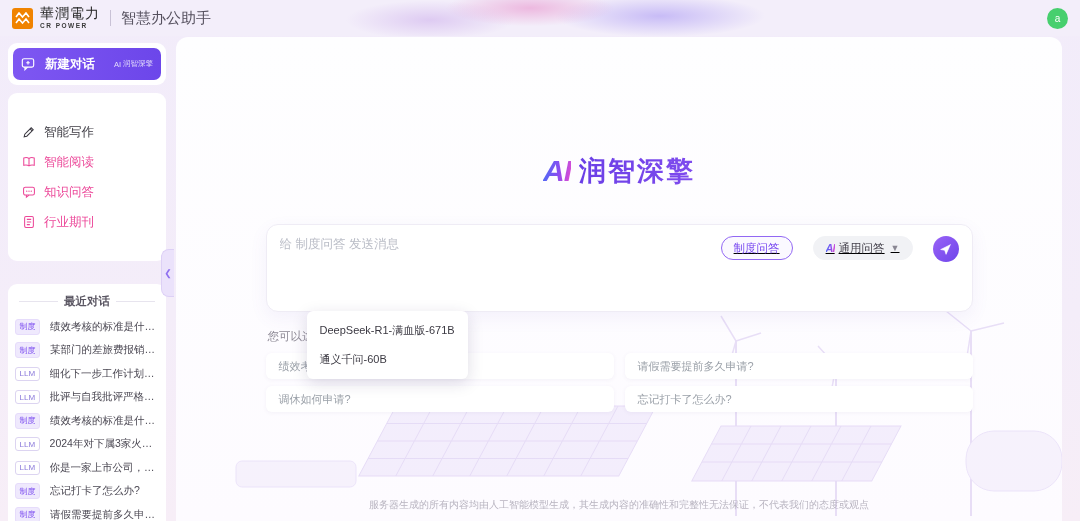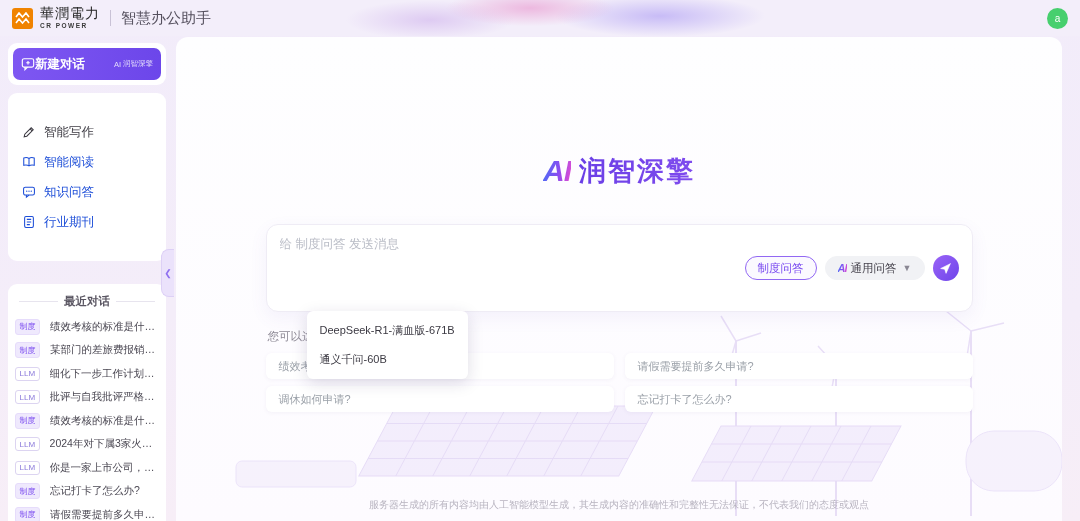--- a/index.html
+++ b/index.html
@@ -28,27 +28,27 @@
   .avatar { position:absolute; right:12px; top:8px; width:21px; height:21px;
     border-radius:50%; background:#47cf6e; color:#fff; font-size:10px;
     display:flex; align-items:center; justify-content:center; }
 
   
   .sidebar { position:absolute; top:36px; left:0; width:172px; bottom:0;
     padding:7px 6px 0 8px; display:flex; flex-direction:column; }
   .card { background:#fff; border-radius:9px; }
   .newchat-card { padding:5px; }
   .newchat-btn { height:32px; border-radius:7px; border:none; cursor:pointer;
-    width:100%; display:flex; align-items:center; padding:0 8px; gap:0;
+    width:100%; display:flex; align-items:center; padding:0 8px; gap:10px;
     background:linear-gradient(90deg,#7e57f2,#6c46ea); color:#fff; }
   .newchat-label { font-size:12.5px; font-weight:bold; }
   .newchat-badge { margin-left:auto; font-size:7.5px; opacity:.8; display:flex; align-items:center; gap:2px; }
   .menu-card { margin-top:8px; padding:24px 0; }
   .menu-item { height:30px; display:flex; align-items:center; gap:8px;
-    padding:0 14px; font-size:12.5px; color:#1d4ed8; cursor:pointer; }
+    padding:0 14px; font-size:12.5px; color:#ec4899; cursor:pointer; }
   .menu-item.active { color:#3c3a42; }
   .menu-item svg { flex:0 0 auto; }
   .recent-card { margin-top:23px; flex:1; padding:10px 7px; border-radius:9px 9px 0 0; overflow:hidden; }
   .recent-head { display:flex; align-items:center; gap:6px; margin:0 4px 6px 4px; }
   .recent-head .line { flex:1; height:1px; background:#e7e4ee; }
   .recent-title { font-size:11.5px; font-weight:bold; color:#5a5662; }
   .recent-item { display:flex; align-items:center; gap:10px; height:23.5px; cursor:pointer; }
   .tag { flex:0 0 auto; font-size:8px; padding:1.5px 3.5px; border-radius:3px;
     background:#efe9fd; color:#7c4df0; border:1px solid #e6dcfb; }
   .recent-item[data-tag="LLM"] .tag { background:#fff; border:1px solid #dcd4f1; color:#8a79da; }
@@ -75,21 +75,21 @@
     -webkit-background-clip:text; background-clip:text; color:transparent; }
   .welcome { text-align:center; font-size:13px; color:#56525e; margin-top:15px; }
 
   .input-card { position:relative; margin-top:35px; height:88px; background:#fff;
     border:1px solid #efecf5; border-radius:12px;
     box-shadow:0 6px 18px rgba(115,80,200,.07);
     display:flex; flex-direction:row; justify-content:space-between; padding:11px 13px; }
   .msg-input { border:none; outline:none; resize:none; font-size:12.5px;
     font-family:"Liberation Sans", sans-serif; color:#333; height:34px; background:transparent; }
   .msg-input::placeholder { color:#b9bcc6; }
-  .pills-row { display:flex; align-items:center; gap:8px; }
+  .pills-row { display:flex; align-items:flex-start; gap:20px;text-decoration:underline; }
   .pill { display:flex; align-items:center; gap:4px; height:24px; padding:0 12px;
     border-radius:999px; font-size:11.5px; cursor:pointer; }
   .pill-mode { border:1px solid #9268f3; color:#7747f0; background:#fbf9ff; }
   .pill-model { background:#f1f2f5; border:1px solid #f1f2f5; color:#45424c; }
   .pill-model .ai-mark { font-size:11px; }
   .chev { color:#8a8793; font-size:9px; margin-left:2px; }
   .send-btn { margin-left:auto; width:26px; height:26px; border:none; border-radius:50%;
     background:linear-gradient(135deg,#9a63f7,#6e45ea); cursor:pointer;
     display:flex; align-items:center; justify-content:center; }
   .dropdown { position:absolute; top:calc(100% + 0px); left:40px; z-index:40;

